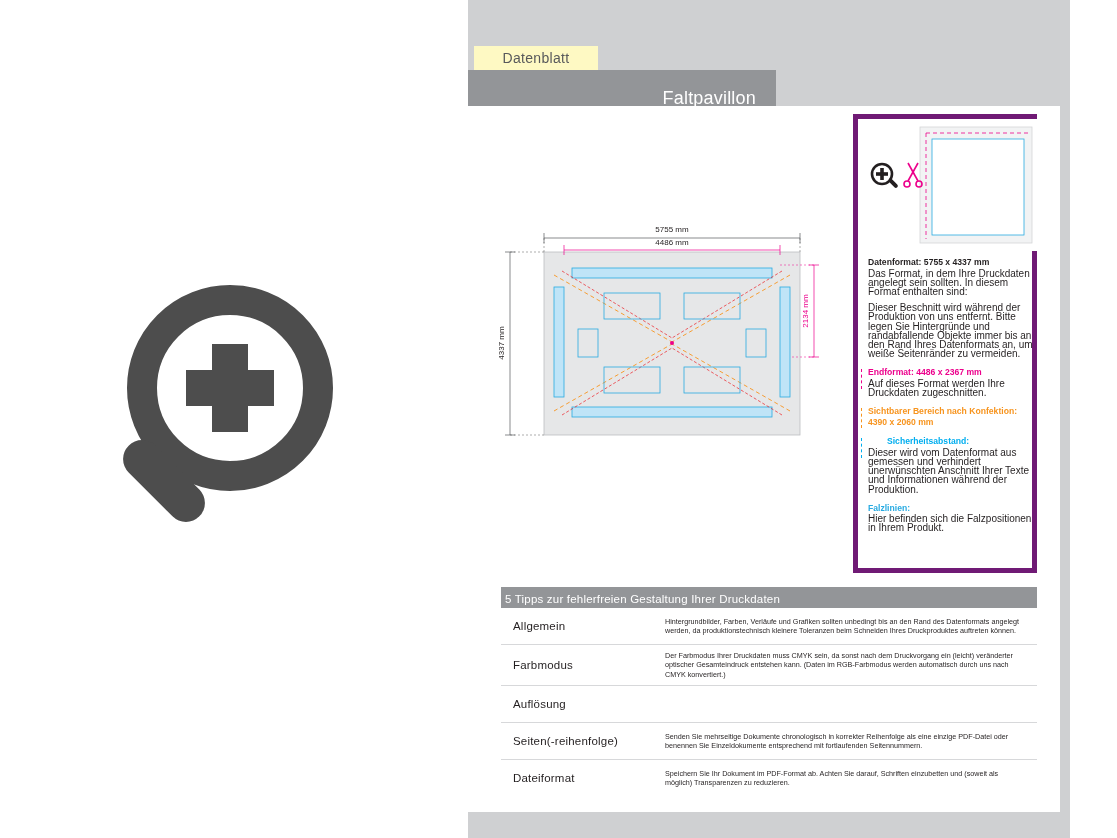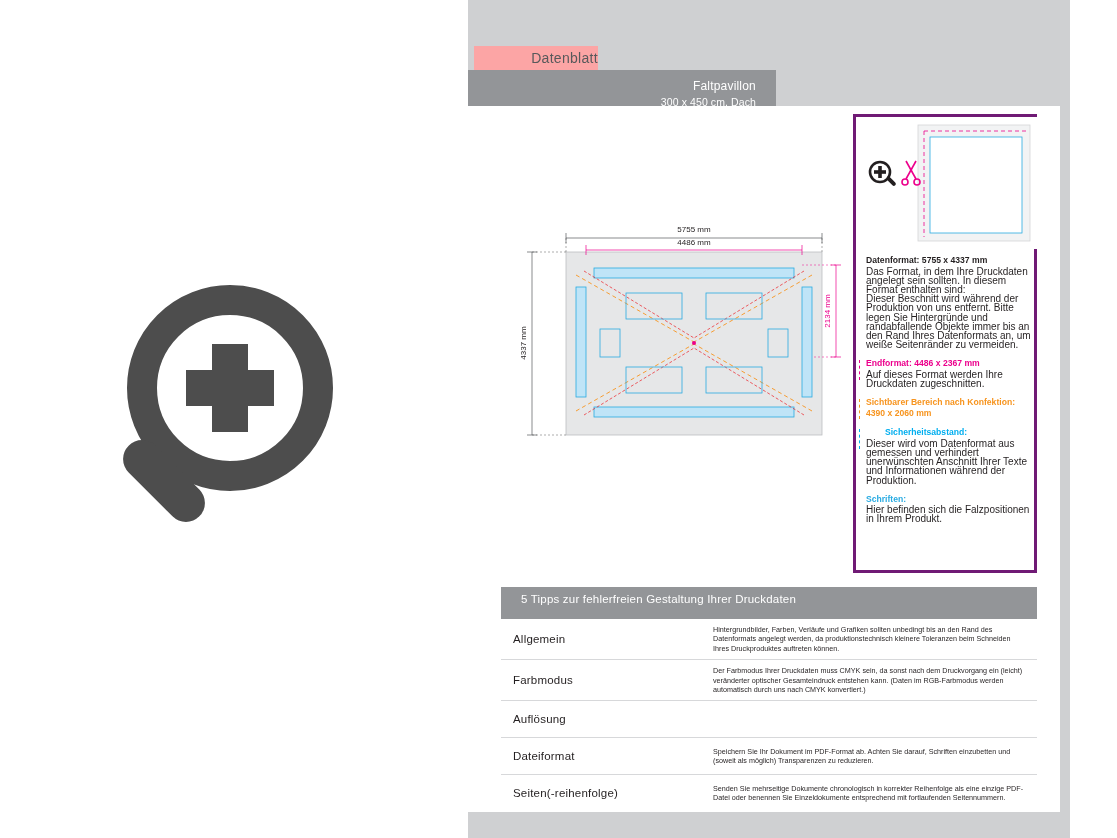--- a/index.html
+++ b/index.html
@@ -63,60 +63,60 @@
     width: 47px; height: 838px;
     background: #ffffff;
   }
 
   .tab-datenblatt {
     position: absolute;
     left: 6px;
     top: 46px;
     width: 124px;
     height: 24px;
-    background: #fca5a5;
+    background: #fef9c3;
     color: #58595b;
     font-size: 14px;
     line-height: 24px;
-    text-align: right;
+    text-align: center;
     letter-spacing: .3px;
   }
   .title-bar {
     position: absolute;
     left: 0;
     top: 70px;
     width: 308px;
     height: 36px;
     background: #939598;
     color: #ffffff;
     text-align: right;
     padding-right: 20px;
     box-sizing: border-box;
   }
   .title-bar .t1 {
-    font-size: 12px;
+    font-size: 18px;
     line-height: 20px;
-    padding-top: 6px;
+    padding-top: 18px;
     letter-spacing: .2px;
   }
   .title-bar .t2 {
     font-size: 10.5px;
     line-height: 12px;
     letter-spacing: .1px;
   }
 
   
   .legend-panel {
     position: absolute;
     left: 385px;
     top: 114px;
     width: 184px;
     height: 459px;
     background: #ffffff;
-    border: 3px solid #701a75;
+    border: 5px solid #701a75;
     box-sizing: border-box;
   }
   .legend-preview {
     position: absolute;
     left: 0; top: 0;
     width: 182px; height: 132px;
     background: #ffffff;
     border-bottom: 1px solid #e6e7e8;
     box-sizing: border-box;
   }
@@ -150,40 +150,40 @@
     width: 4px;
     height: 20px;
     border-left: 1.5px dashed #ec008c;
   }
   .dashmark.orange { border-left-color: #f7941e; }
   .dashmark.blue { border-left-color: #00aeef; }
 
   
   .drawing {
     position: absolute;
-    left: 46px;
+    left: 24px;
     top: 215px;
     width: 330px;
     height: 250px;
   }
 
   
   .tips {
     position: absolute;
     left: 33px;
     top: 587px;
     width: 536px;
   }
   .tips-header {
     background: #939598;
     color: #ffffff;
     font-size: 11.5px;
-    height: 32px;
+    height: 21px;
     line-height: 24px;
-    padding-left: 20px;
+    padding-left: 4px;
     letter-spacing: .2px;
   }
   .tips-row {
     display: flex;
     border-bottom: 1px solid #d7d8da;
     min-height: 36px;
     align-items: center;
     background: #ffffff;
   }
   .tips-row:last-child { border-bottom: none; }
@@ -196,21 +196,20 @@
     box-sizing: border-box;
     letter-spacing: .2px;
   }
   .tips-text {
     flex: 1 1 auto;
     font-size: 7.2px;
     line-height: 9.4px;
     color: #231f20;
     padding: 6px 10px 6px 4px;
     box-sizing: border-box;
-    margin-left: 48px;
   }
 </style>
 </head>
 <body>
 
 <div class="magnifier-wrap">
   <div class="magnifier">
     <svg width="260" height="260" viewBox="0 0 260 260" xmlns="http://www.w3.org/2000/svg">
       <circle cx="130" cy="108" r="88" fill="none" stroke="#4d4d4d" stroke-width="30"></circle>
       <rect x="112" y="64" width="36" height="88" fill="#4d4d4d"></rect>
@@ -318,42 +317,42 @@
           <circle cx="61" cy="65" r="3"></circle>
         </g>
       </svg>
     </div>
 
     <div class="legend-list">
 
       <div class="legend-block">
         <div class="lb-title">Datenformat: 5755 x 4337 mm</div>
         <div class="lb-body">Das Format, in dem Ihre Druckdaten angelegt sein sollten. In diesem Format enthalten sind:</div>
-        <div class="lb-body" style="">Dieser Beschnitt wird während der Produktion von uns entfernt. Bitte legen Sie Hintergründe und randabfallende Objekte immer bis an den Rand Ihres Datenformats an, um weiße Seitenränder zu vermeiden.</div>
+        <div class="lb-body" style="margin-top:7px;">Dieser Beschnitt wird während der Produktion von uns entfernt. Bitte legen Sie Hintergründe und randabfallende Objekte immer bis an den Rand Ihres Datenformats an, um weiße Seitenränder zu vermeiden.</div>
       </div>
 
       <div class="legend-block lb-magenta">
         <span class="dashmark"></span>
         <div class="lb-title">Endformat: 4486 x 2367 mm</div>
         <div class="lb-body">Auf dieses Format werden Ihre Druckdaten zugeschnitten.</div>
       </div>
 
       <div class="legend-block lb-orange">
         <span class="dashmark orange"></span>
         <div class="lb-title">Sichtbarer Bereich nach Konfektion: 4390 x 2060 mm</div>
       </div>
 
       <div class="legend-block lb-blue">
         <span class="dashmark blue"></span>
         <div class="lb-title">Sicherheitsabstand:</div>
         <div class="lb-body">Dieser wird vom Datenformat aus gemessen und verhindert unerwünschten Anschnitt Ihrer Texte und Informationen während der Produktion.</div>
       </div>
 
       <div class="legend-block lb-cyanlite">
-        <div class="lb-title">Schriften:</div>
+        <div class="lb-title">Falzlinien:</div>
         <div class="lb-body">Hier befinden sich die Falzpositionen in Ihrem Produkt.</div>
       </div>
 
     </div>
   </div>
 
   <div class="tips">
     <div class="tips-header">5 Tipps zur fehlerfreien Gestaltung Ihrer Druckdaten</div>
 
     <div class="tips-row">
@@ -361,23 +360,23 @@
       <div class="tips-text">Hintergrundbilder, Farben, Verläufe und Grafiken sollten unbedingt bis an den Rand des Datenformats angelegt werden, da produktionstechnisch kleinere Toleranzen beim Schneiden Ihres Druckproduktes auftreten können.</div>
     </div>
     <div class="tips-row">
       <div class="tips-label">Farbmodus</div>
       <div class="tips-text">Der Farbmodus Ihrer Druckdaten muss CMYK sein, da sonst nach dem Druckvorgang ein (leicht) veränderter optischer Gesamteindruck entstehen kann. (Daten im RGB-Farbmodus werden automatisch durch uns nach CMYK konvertiert.)</div>
     </div>
     <div class="tips-row">
       <div class="tips-label">Auflösung</div>
     </div>
     <div class="tips-row">
+      <div class="tips-label">Seiten(-reihenfolge)</div>
+      <div class="tips-text">Senden Sie mehrseitige Dokumente chronologisch in korrekter Reihenfolge als eine einzige PDF-Datei oder benennen Sie Einzeldokumente entsprechend mit fortlaufenden Seitennummern.</div>
+    </div>
+    <div class="tips-row">
       <div class="tips-label">Dateiformat</div>
       <div class="tips-text">Speichern Sie Ihr Dokument im PDF-Format ab. Achten Sie darauf, Schriften einzubetten und (soweit als möglich) Transparenzen zu reduzieren.</div>
     </div>
-    <div class="tips-row">
-      <div class="tips-label">Seiten(-reihenfolge)</div>
-      <div class="tips-text">Senden Sie mehrseitige Dokumente chronologisch in korrekter Reihenfolge als eine einzige PDF-Datei oder benennen Sie Einzeldokumente entsprechend mit fortlaufenden Seitennummern.</div>
-    </div>
   </div>
 </div>
 
 <div class="sheet-shadow"></div>
 
 </body></html>

